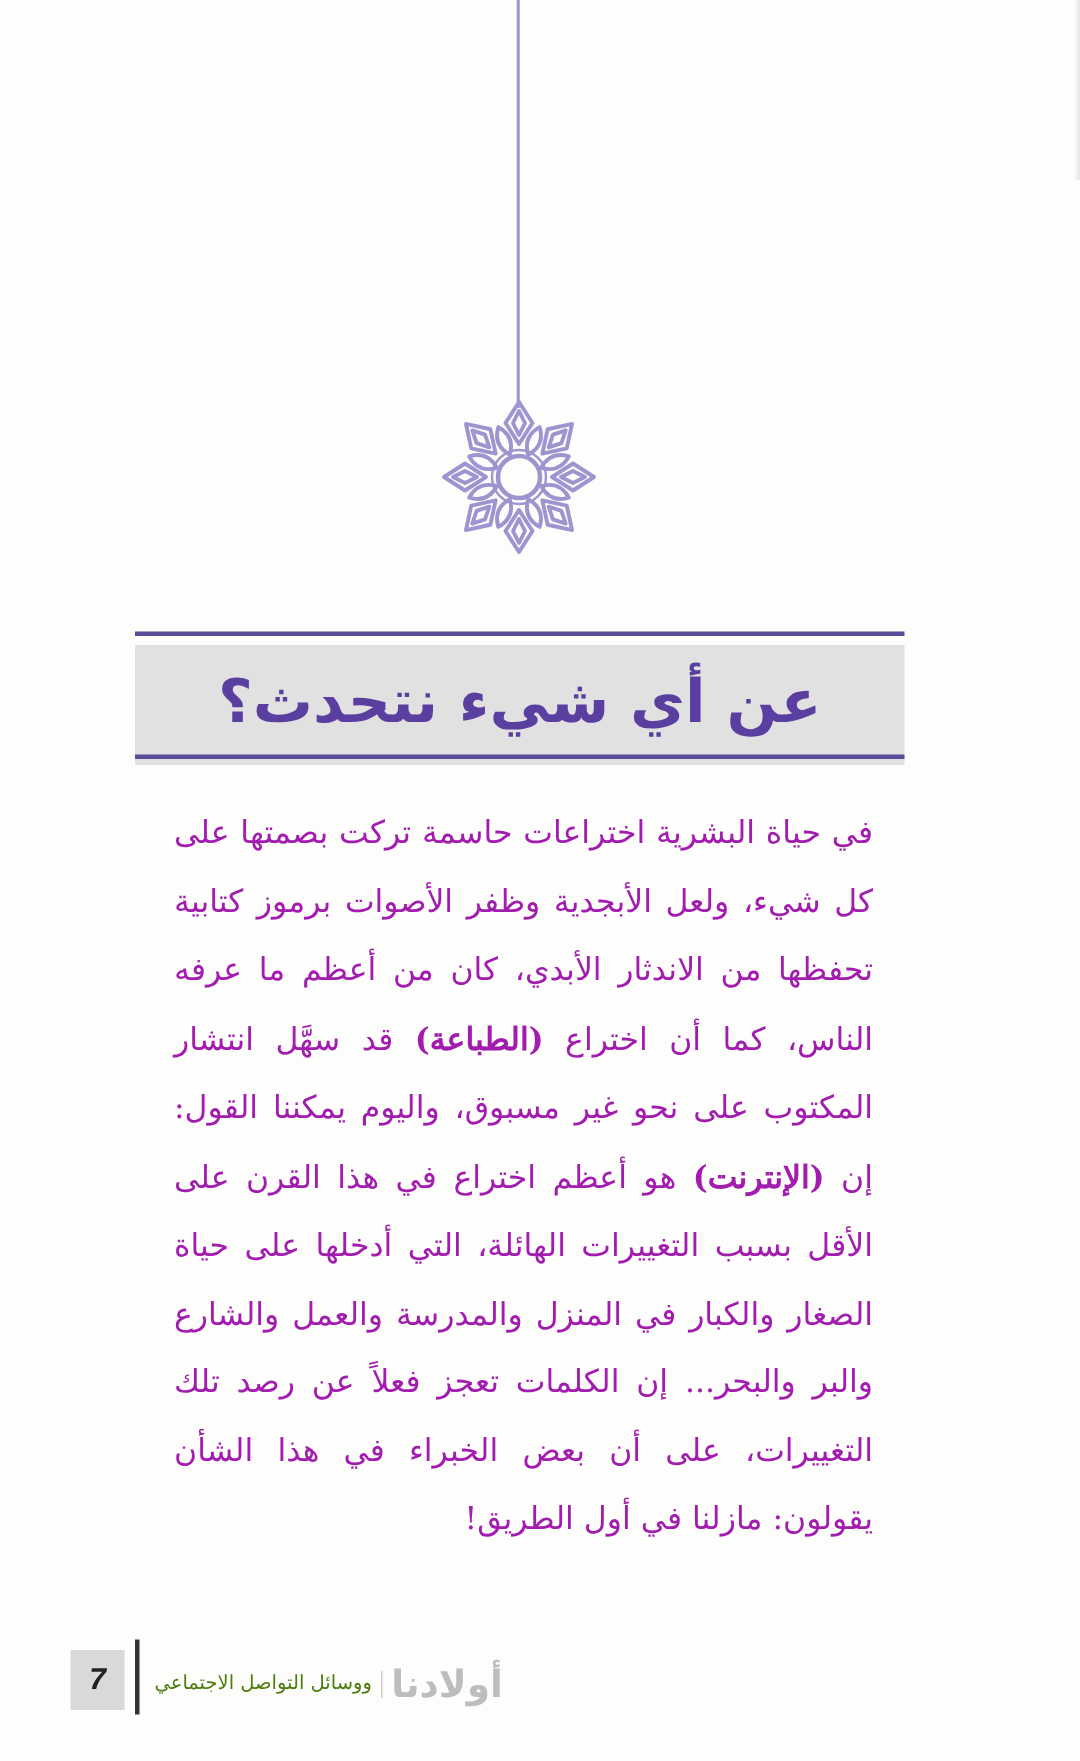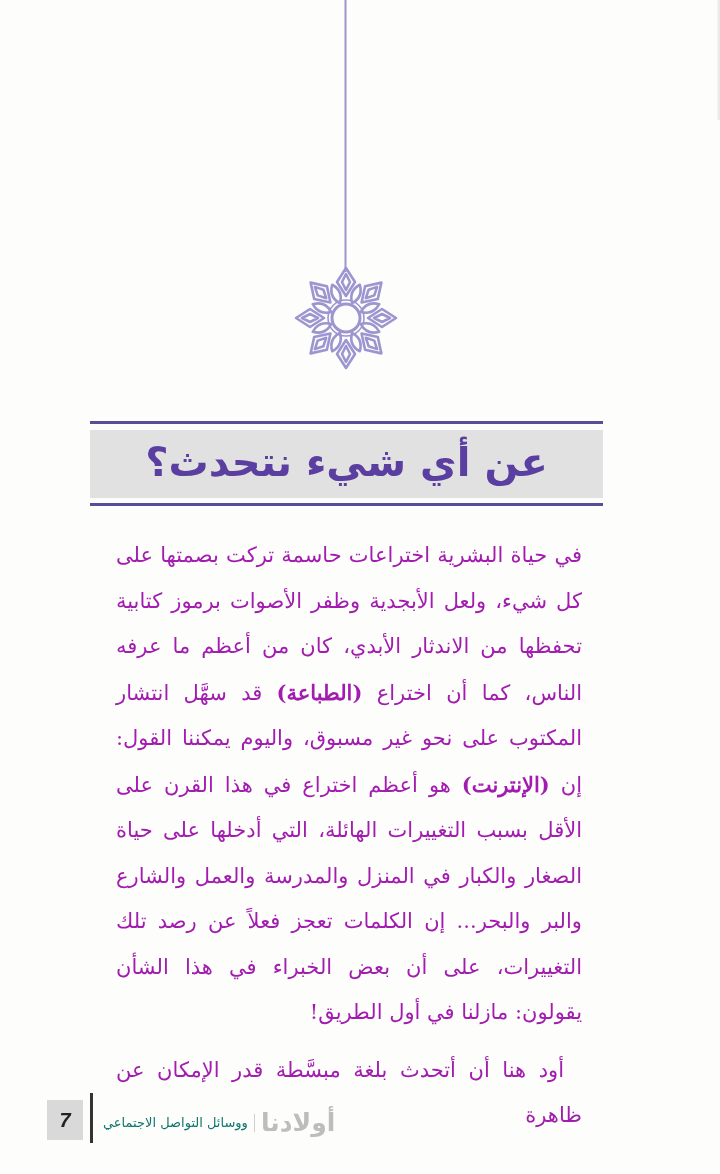--- a/index.html
+++ b/index.html
@@ -43,21 +43,21 @@
       height: 3px;
       background: #5b4c9a;
     }
     .title-line.top { top: 0; }
     .title-line.bottom { top: 82px; }
     .title-box {
       position: absolute;
       left: 0;
       top: 9px;
       width: 513px;
-      height: 68px;
+      height: 80px;
       background: #e1e1e1;
       display: flex;
       align-items: center;
       justify-content: center;
     }
     .title-text {
       direction: rtl;
       font-family: "DejaVu Sans", sans-serif;
       font-weight: bold;
       font-size: 40px;
@@ -137,21 +137,21 @@
       font-size: 25px;
       color: #bdbdbd;
     }
     .footer-sep {
       width: 1px;
       height: 18px;
       background: #cfcfcf;
     }
     .footer-sub {
       font-size: 13px;
-      color: #0f766e;
+      color: #4d7c0f;
     }
   </style>
 </head>
 <body>
 
 <div class="page-edge"></div>
 
 <svg class="ornament" viewBox="0 0 720 380" xmlns="http://www.w3.org/2000/svg">
   <line x1="345.5" y1="0" x2="345.5" y2="272" stroke="#9c95d0" stroke-width="2"></line>
   <g transform="translate(346,318)" fill="none" stroke="#9c95d0" stroke-width="2.6" stroke-linejoin="round">
@@ -221,21 +221,20 @@
 <div class="title-block">
   <div class="title-line top"></div>
   <div class="title-box">
     <span class="title-text">عن أي شيء نتحدث؟</span>
   </div>
   <div class="title-line bottom"></div>
 </div>
 
 <div class="body-text">
   <p><span>في حياة البشرية اختراعات حاسمة تركت بصمتها على كل شيء، ولعل الأبجدية وظفر الأصوات برموز كتابية تحفظها من الاندثار الأبدي، كان من أعظم ما عرفه الناس، كما أن اختراع </span><b>(الطباعة)</b><span> قد سهَّل انتشار المكتوب على نحو غير مسبوق، واليوم يمكننا القول: إن </span><b>(الإنترنت)</b><span> هو أعظم اختراع في هذا القرن على الأقل بسبب التغييرات الهائلة، التي أدخلها على حياة الصغار والكبار في المنزل والمدرسة والعمل والشارع والبر والبحر... إن الكلمات تعجز فعلاً عن رصد تلك التغييرات، على أن بعض الخبراء في هذا الشأن يقولون: مازلنا في أول الطريق!</span></p>
-  <p class="second">أود هنا أن أتحدث بلغة مبسَّطة قدر الإمكان عن ظاهرة</p>
 </div>
 
 <div class="footer">
   <div class="page-num-box">7</div>
   <div class="footer-divider"></div>
   <div class="footer-title">
     <span class="footer-brand">أولادنا</span>
     <span class="footer-sep"></span>
     <span class="footer-sub">ووسائل التواصل الاجتماعي</span>
   </div>

